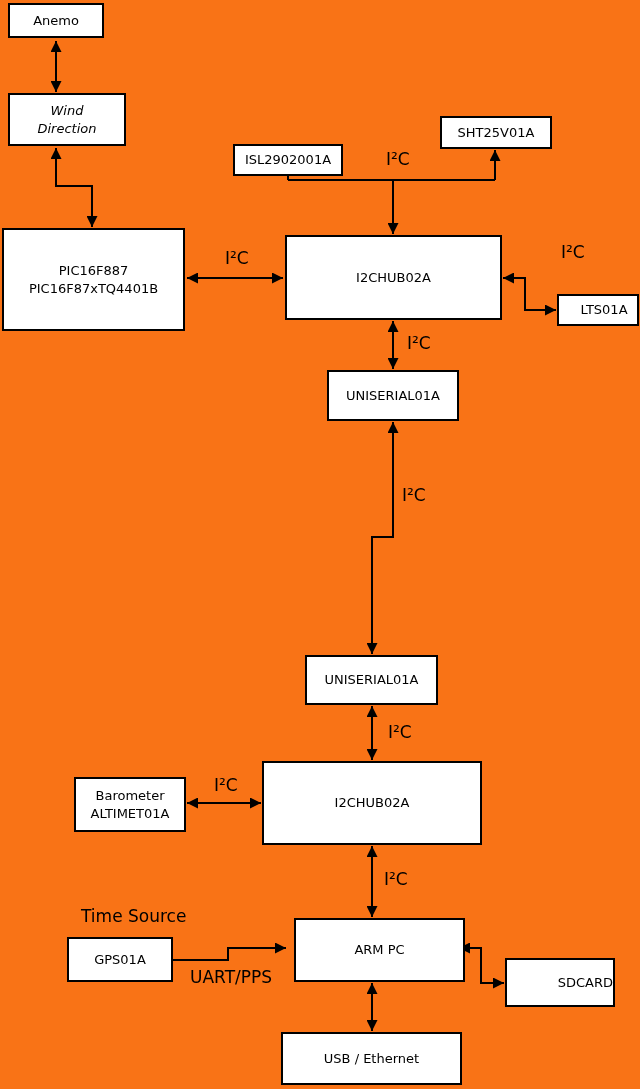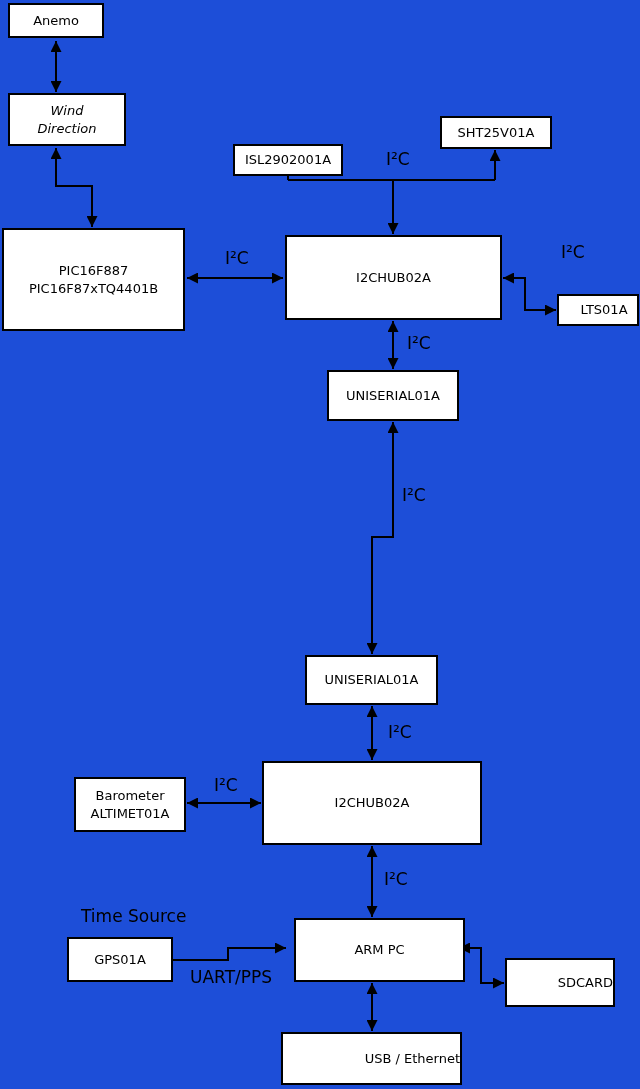--- a/index.html
+++ b/index.html
@@ -1,19 +1,19 @@
 <!DOCTYPE html>
 <html><head>
 <meta charset="utf-8">
 <style>
   html,body{margin:0;padding:0;background:#ffffff;}
   #canvas{
     position:relative;
     width:640px;height:1089px;
-    background:#1d4ed8;
+    background:#f97316;
     font-family:"DejaVu Sans", sans-serif;
     color:#000;
     overflow:hidden;
   }
   .edges{position:absolute;left:0;top:0;z-index:1;}
   .node{
     position:absolute;
     box-sizing:border-box;
     border:2px solid #000;
     background:#fff;
@@ -118,21 +118,21 @@
   </div>
 
   <div class="node" style="left:294px;top:918px;width:171px;height:64px;">
     <span>ARM PC</span>
   </div>
 
   <div class="node" style="left:505px;top:958px;width:110px;height:49px;align-items:flex-end;">
     <span>SDCARD</span>
   </div>
 
-  <div class="node" style="left:281px;top:1032px;width:181px;height:53px;align-items:flex-end;">
+  <div class="node" style="left:281px;top:1032px;width:181px;height:53px;">
     <span>USB / Ethernet</span>
   </div>
 
   <div class="edge-label" style="left:386px;top:152px;">I²C</div>
   <div class="edge-label" style="left:225px;top:251px;">I²C</div>
   <div class="edge-label" style="left:561px;top:245px;">I²C</div>
   <div class="edge-label" style="left:407px;top:336px;">I²C</div>
   <div class="edge-label" style="left:402px;top:488px;">I²C</div>
   <div class="edge-label" style="left:388px;top:725px;">I²C</div>
   <div class="edge-label" style="left:214px;top:778px;">I²C</div>

